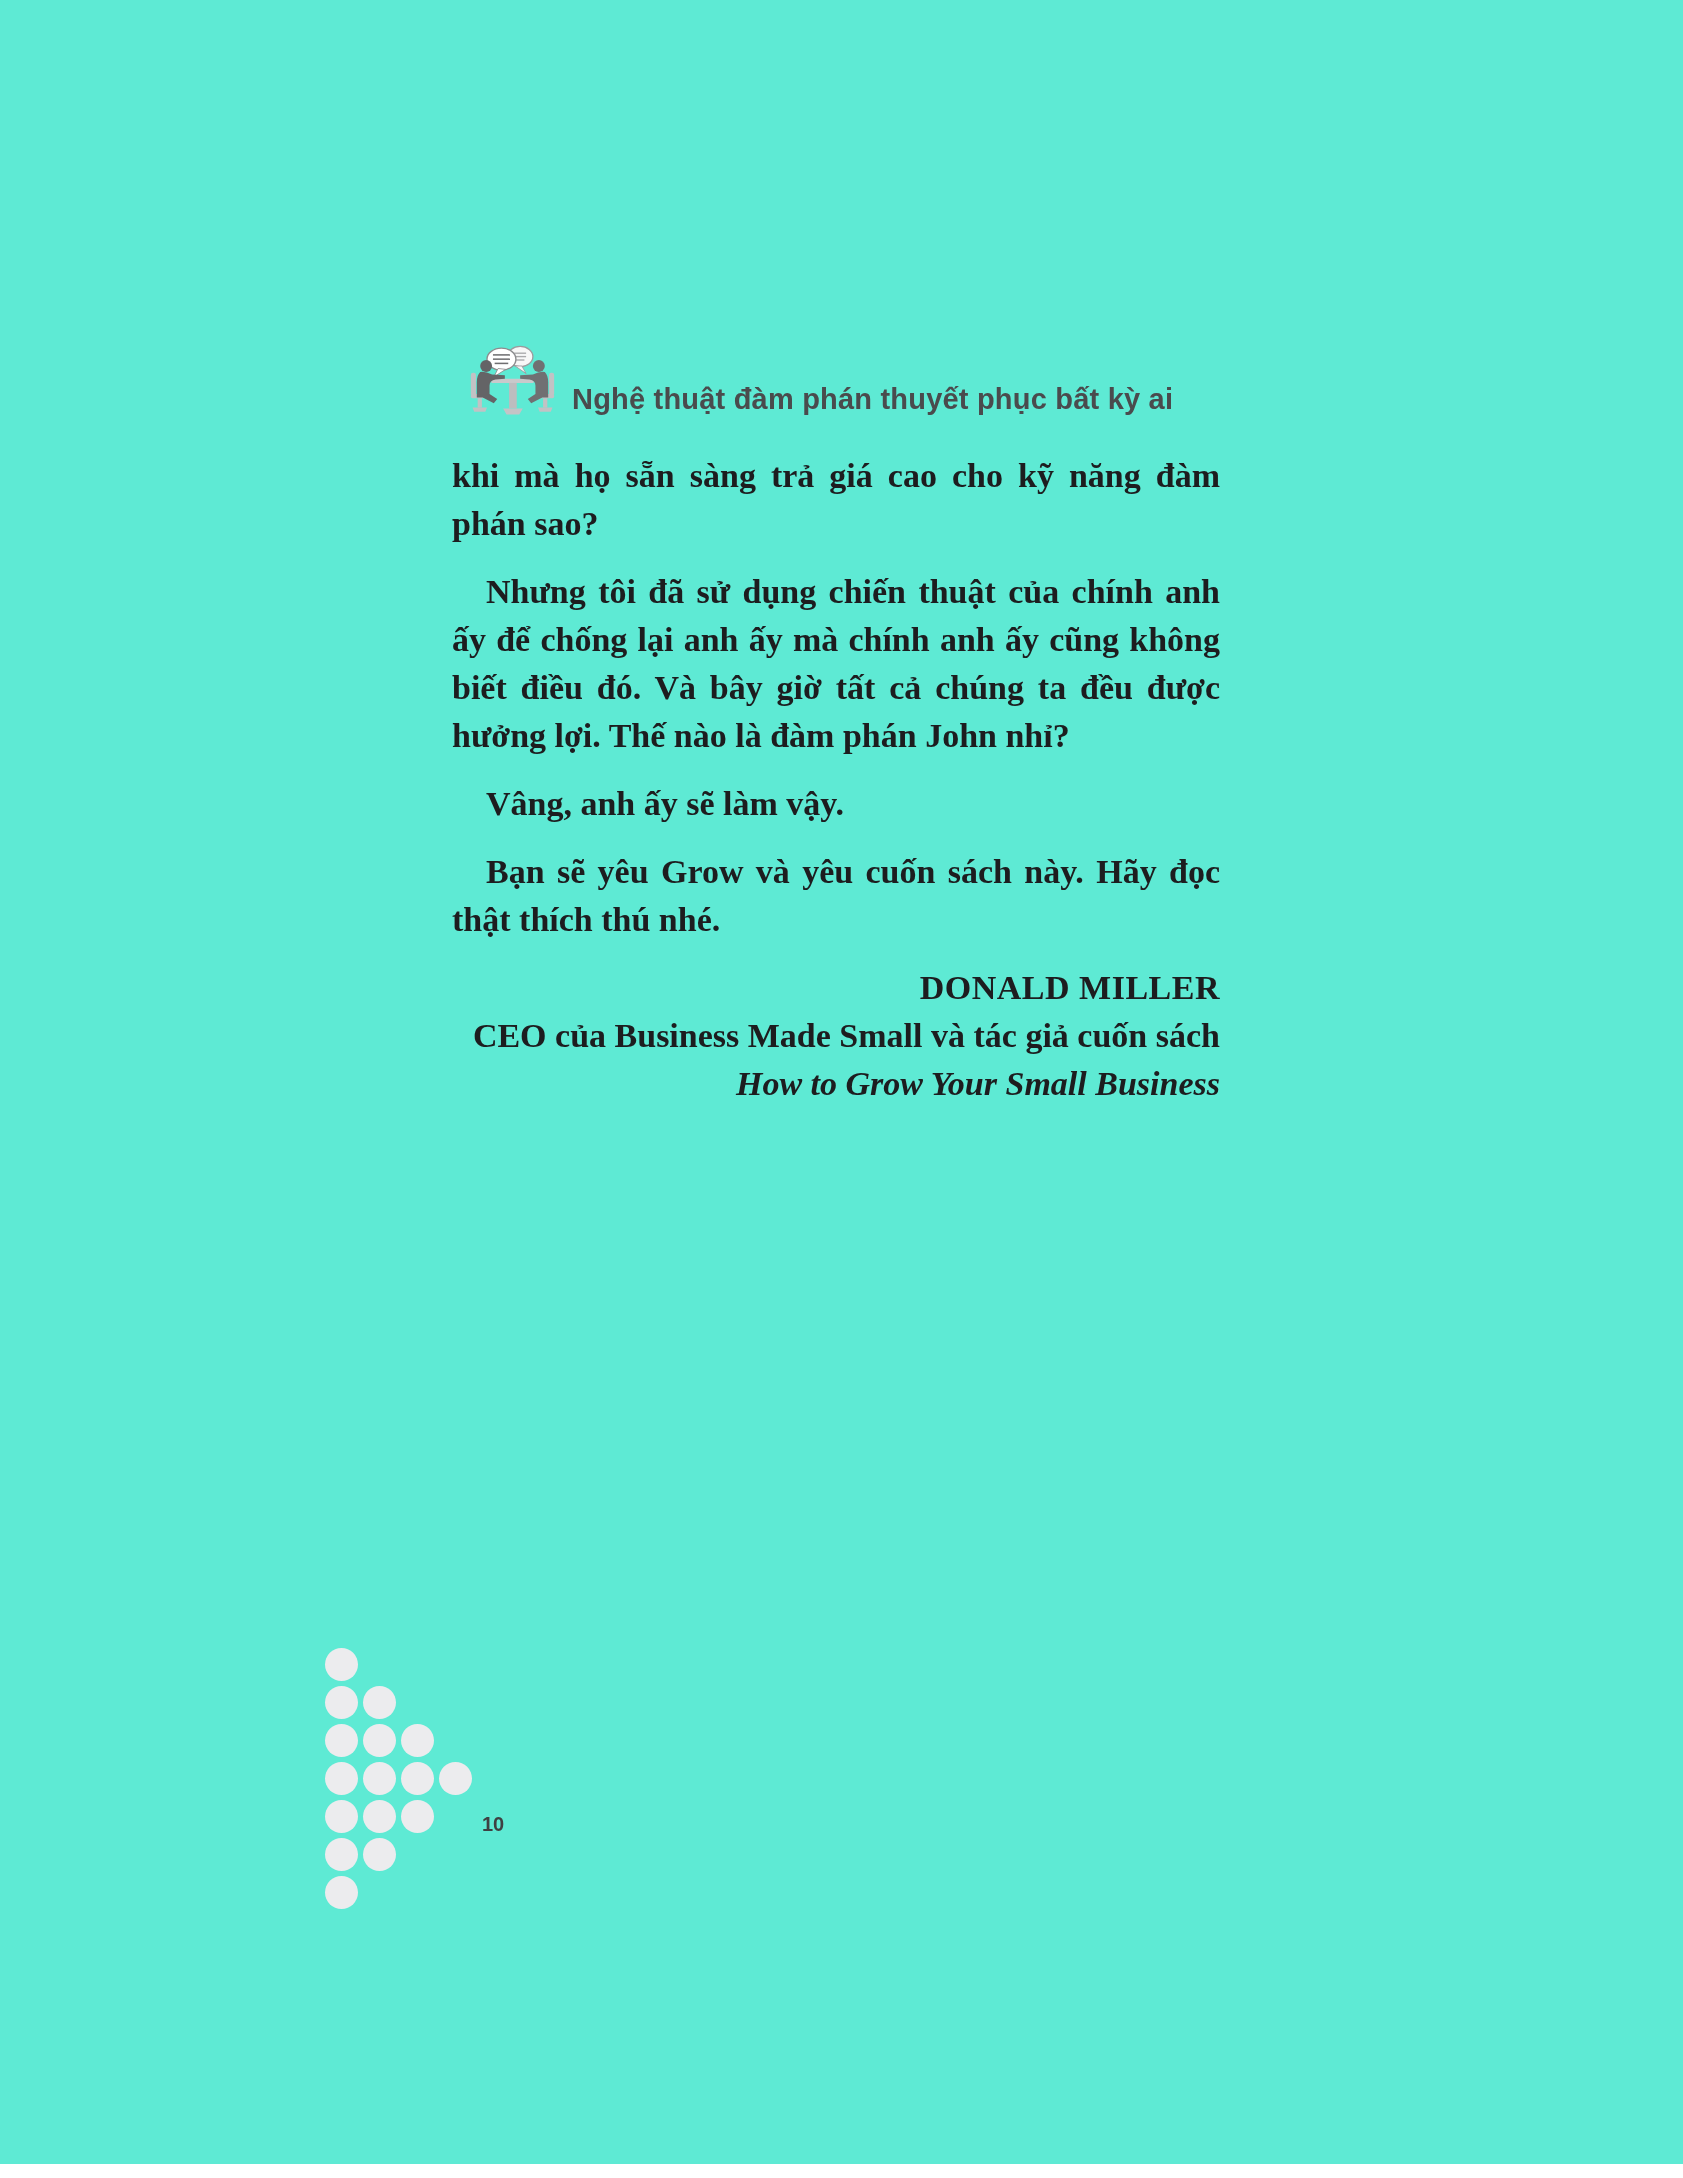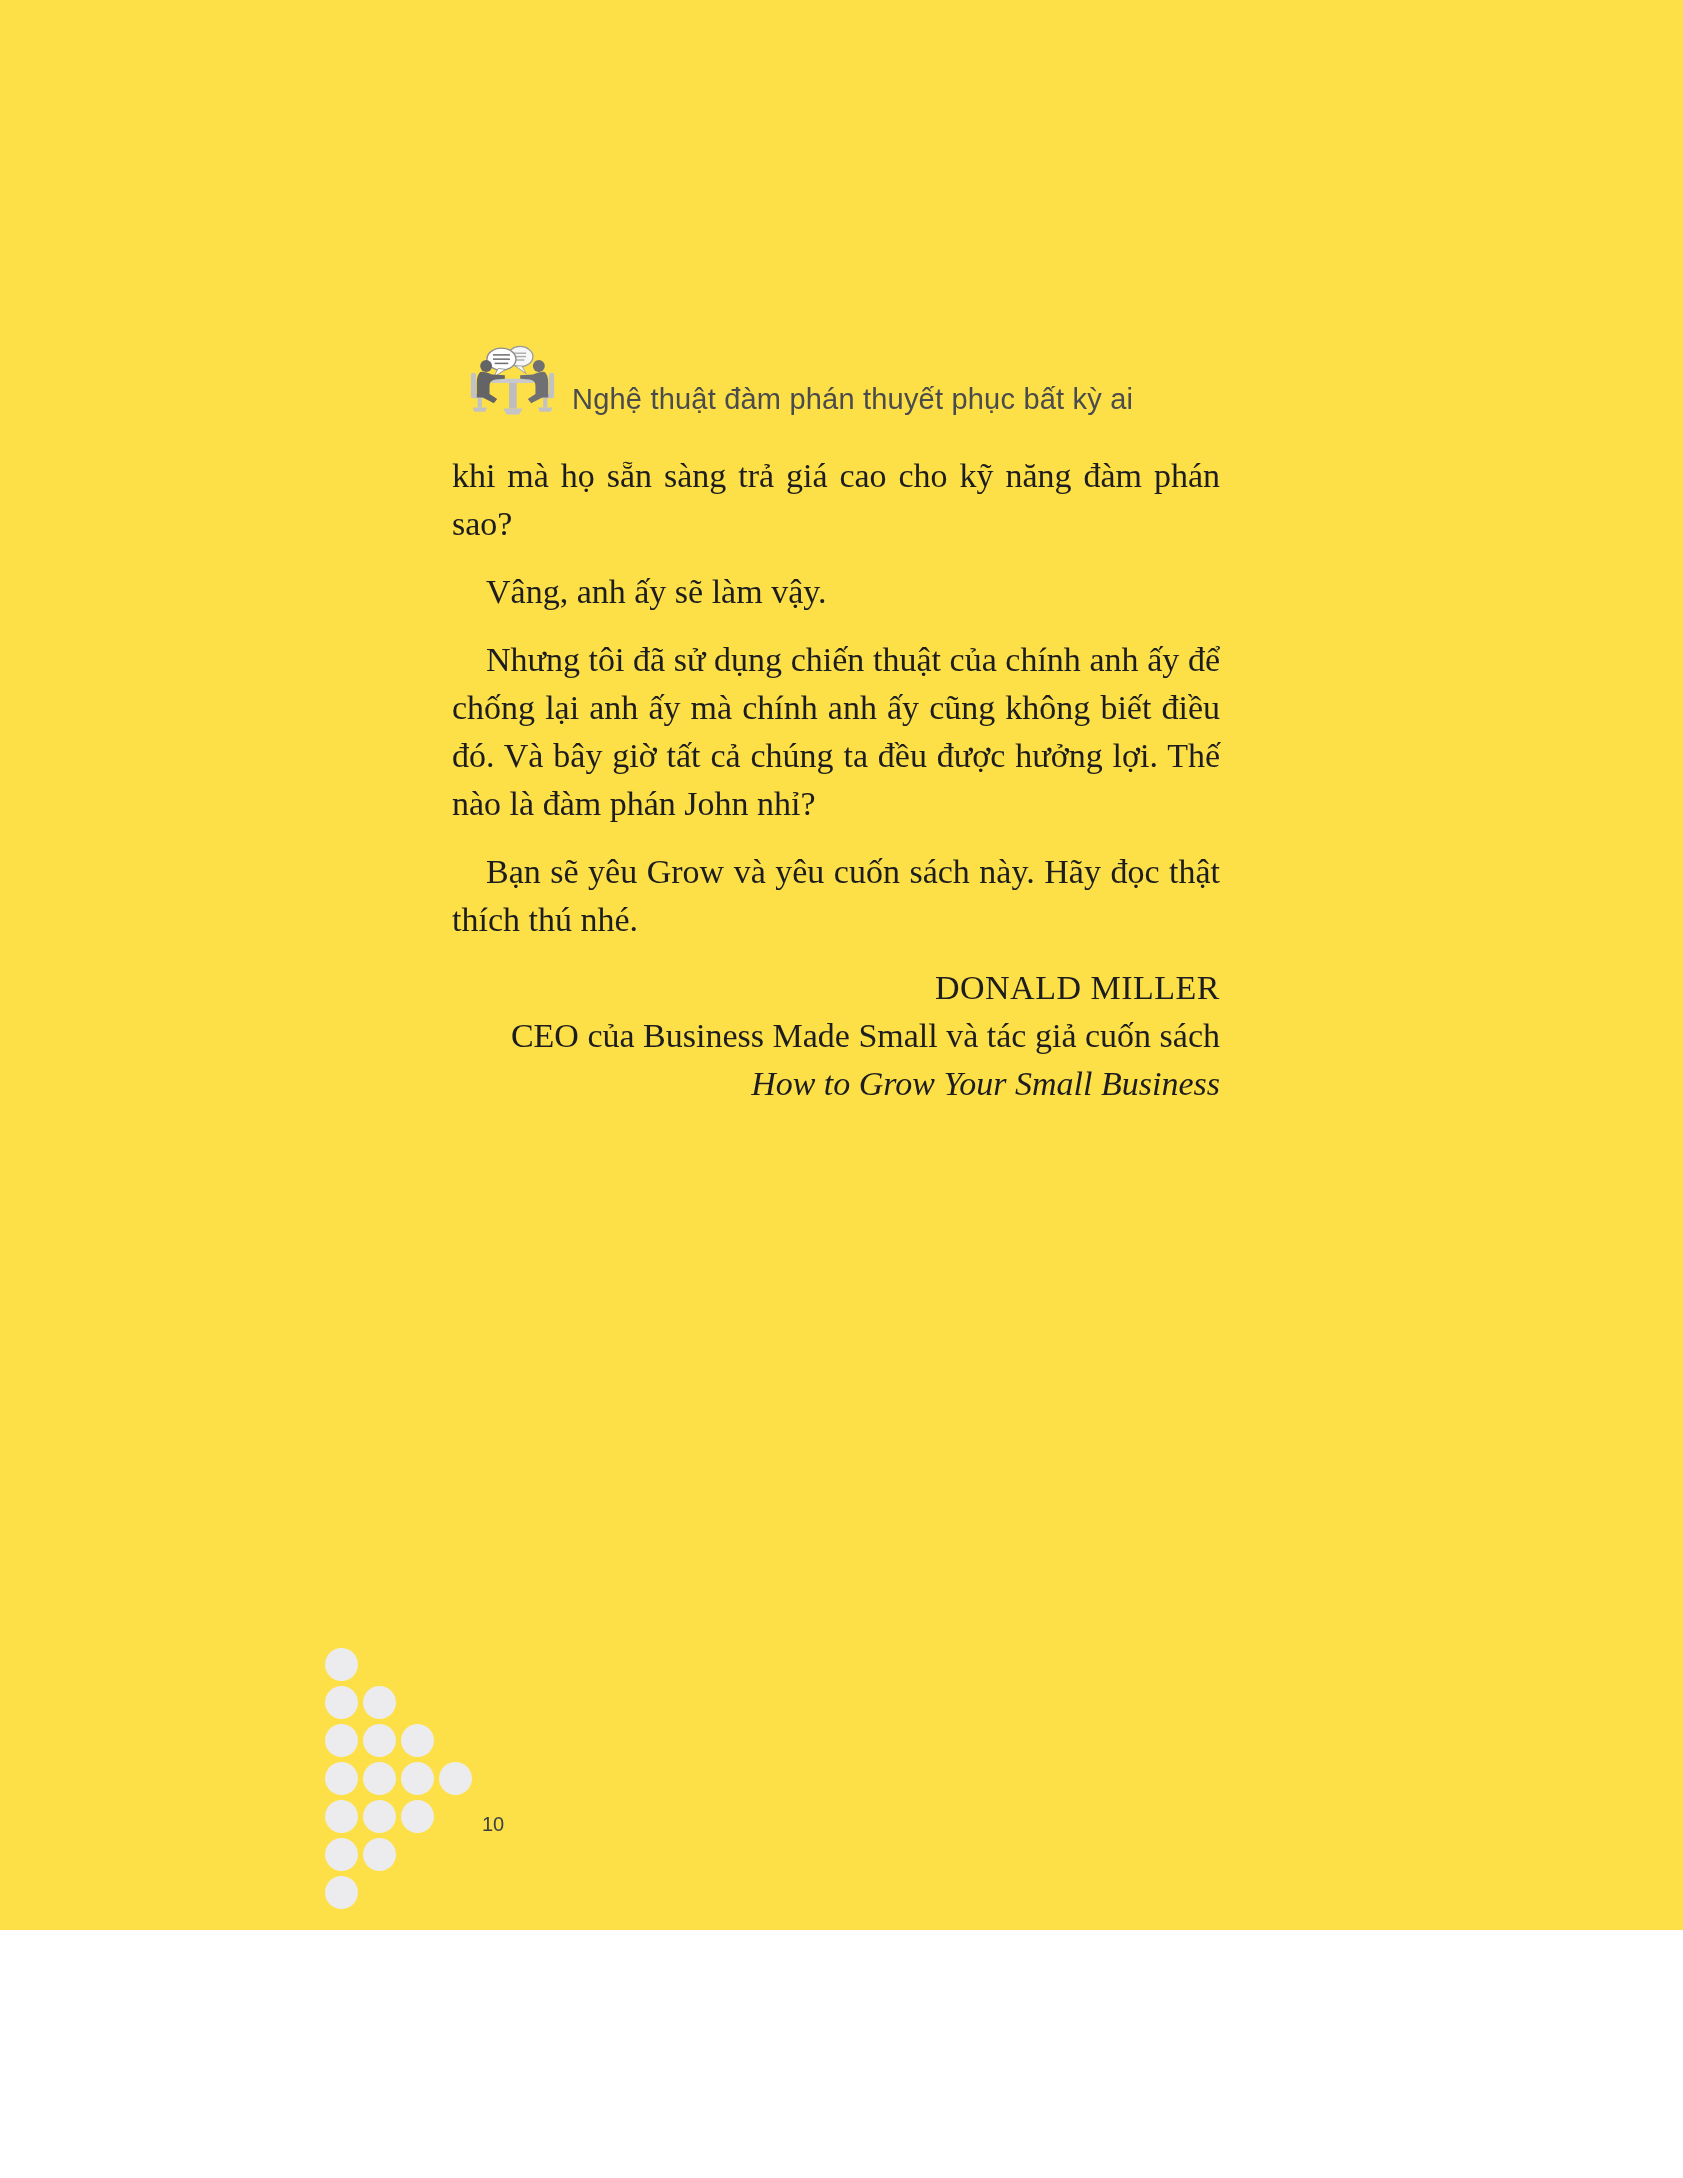--- a/index.html
+++ b/index.html
@@ -1,22 +1,23 @@
 <!DOCTYPE html>
 <html><head>
 <meta charset="utf-8">
 <style>
   html, body { margin: 0; padding: 0; background: #ffffff; }
   .page {
     position: relative;
     width: 1683px;
-    height: 1930px;
-    background: #fde047;
+    height: 2164px;
+    background: #5eead4;
     overflow: hidden;
     font-family: "Liberation Serif", serif;
+    font-weight: bold;
   }
 
   
   .page-header {
     position: absolute;
     left: 465px;
     top: 343px;
     display: flex;
     align-items: flex-start;
   }
@@ -136,22 +137,22 @@
           <path d="M93 34 Q97 38 97 46 L97 60 L82 60 L82 50 Q82 44 75 43 L64 42 L64 38 L79 37 Q87 33 93 34 Z"></path>
           <path d="M97 60 L82 60 L73 66 L77 71 L90 64 L97 64 Z"></path>
         </g>
       </svg>
     </span>
     <span class="header-title">Nghệ thuật đàm phán thuyết phục bất kỳ ai</span>
   </header>
 
   <main class="body-text">
     <p>khi mà họ sẵn sàng trả giá cao cho kỹ năng đàm phán sao?</p>
+    <p class="indent">Nhưng tôi đã sử dụng chiến thuật của chính anh ấy để chống lại anh ấy mà chính anh ấy cũng không biết điều đó. Và bây giờ tất cả chúng ta đều được hưởng lợi. Thế nào là đàm phán John nhỉ?</p>
     <p class="indent">Vâng, anh ấy sẽ làm vậy.</p>
-    <p class="indent">Nhưng tôi đã sử dụng chiến thuật của chính anh ấy để chống lại anh ấy mà chính anh ấy cũng không biết điều đó. Và bây giờ tất cả chúng ta đều được hưởng lợi. Thế nào là đàm phán John nhỉ?</p>
     <p class="indent">Bạn sẽ yêu Grow và yêu cuốn sách này. Hãy đọc thật thích thú nhé.</p>
 
     <div class="attribution">
       <div class="attr-name">DONALD MILLER</div>
       <div class="attr-role">CEO của Business Made Small và tác giả cuốn sách</div>
       <div class="attr-book">How to Grow Your Small Business</div>
     </div>
   </main>
 
   <div class="dots-deco">

